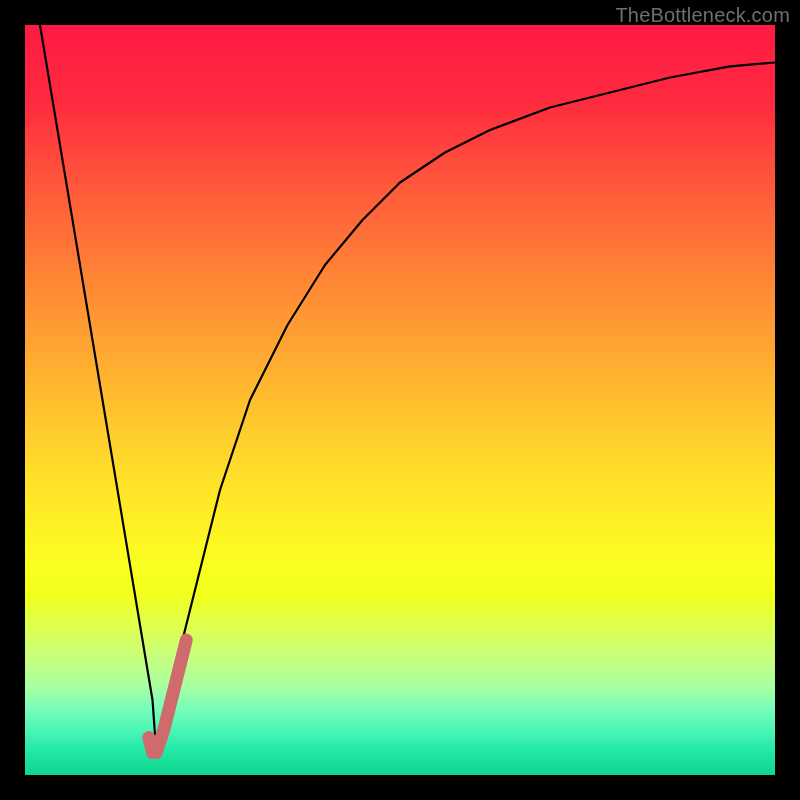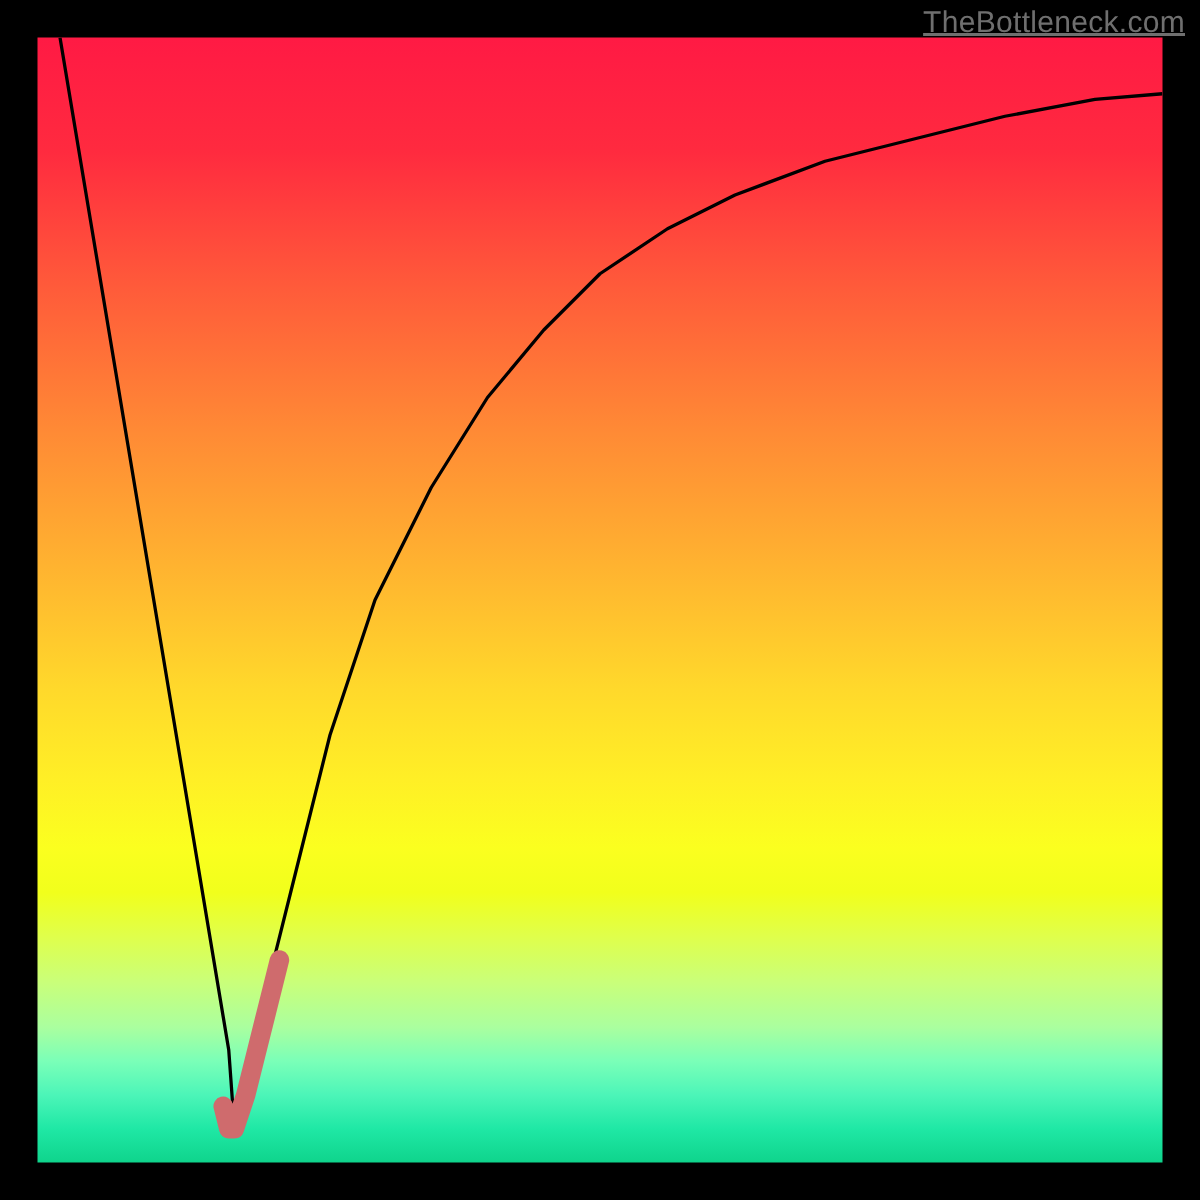--- a/index.html
+++ b/index.html
@@ -50,21 +50,20 @@
     pointer-events: none;
   }
   .watermark {
     position: absolute;
     top: 4px;
     right: 10px;
     font-family: Arial, Helvetica, sans-serif;
     font-size: 20px;
     color: #6f6f6f;
     letter-spacing: 0.2px;
-    text-decoration: underline;
   }
 </style>
 </head>
 <body>
 
 <div class="wrap">
   <div class="plot">
     <svg class="curve" viewBox="0 0 750 750" preserveAspectRatio="none">
       <path id="main-curve" fill="none" stroke="#000000" stroke-width="2.2" stroke-linejoin="round" d="M15.0 0.0 L37.5 135.0 L60.0 270.0 L82.5 405.0 L105.0 540.0 L127.5 675.0 L131.3 727.5 L150.0 645.0 L172.5 555.0 L195.0 465.0 L225.0 375.0 L262.5 300.0 L300.0 240.0 L337.5 195.0 L375.0 157.5 L420.0 127.5 L465.0 105.0 L525.0 82.5 L585.0 67.5 L645.0 52.5 L705.0 41.3 L750.0 37.5"></path>
       <path id="pink-seg" fill="none" stroke="#cf6b6d" stroke-width="13" stroke-linecap="round" stroke-linejoin="round" d="M123.8 712.5 L127.5 727.5 L131.3 727.5 L138.8 705.0 L146.3 675.0 L153.8 645.0 L161.3 615.0"></path>

